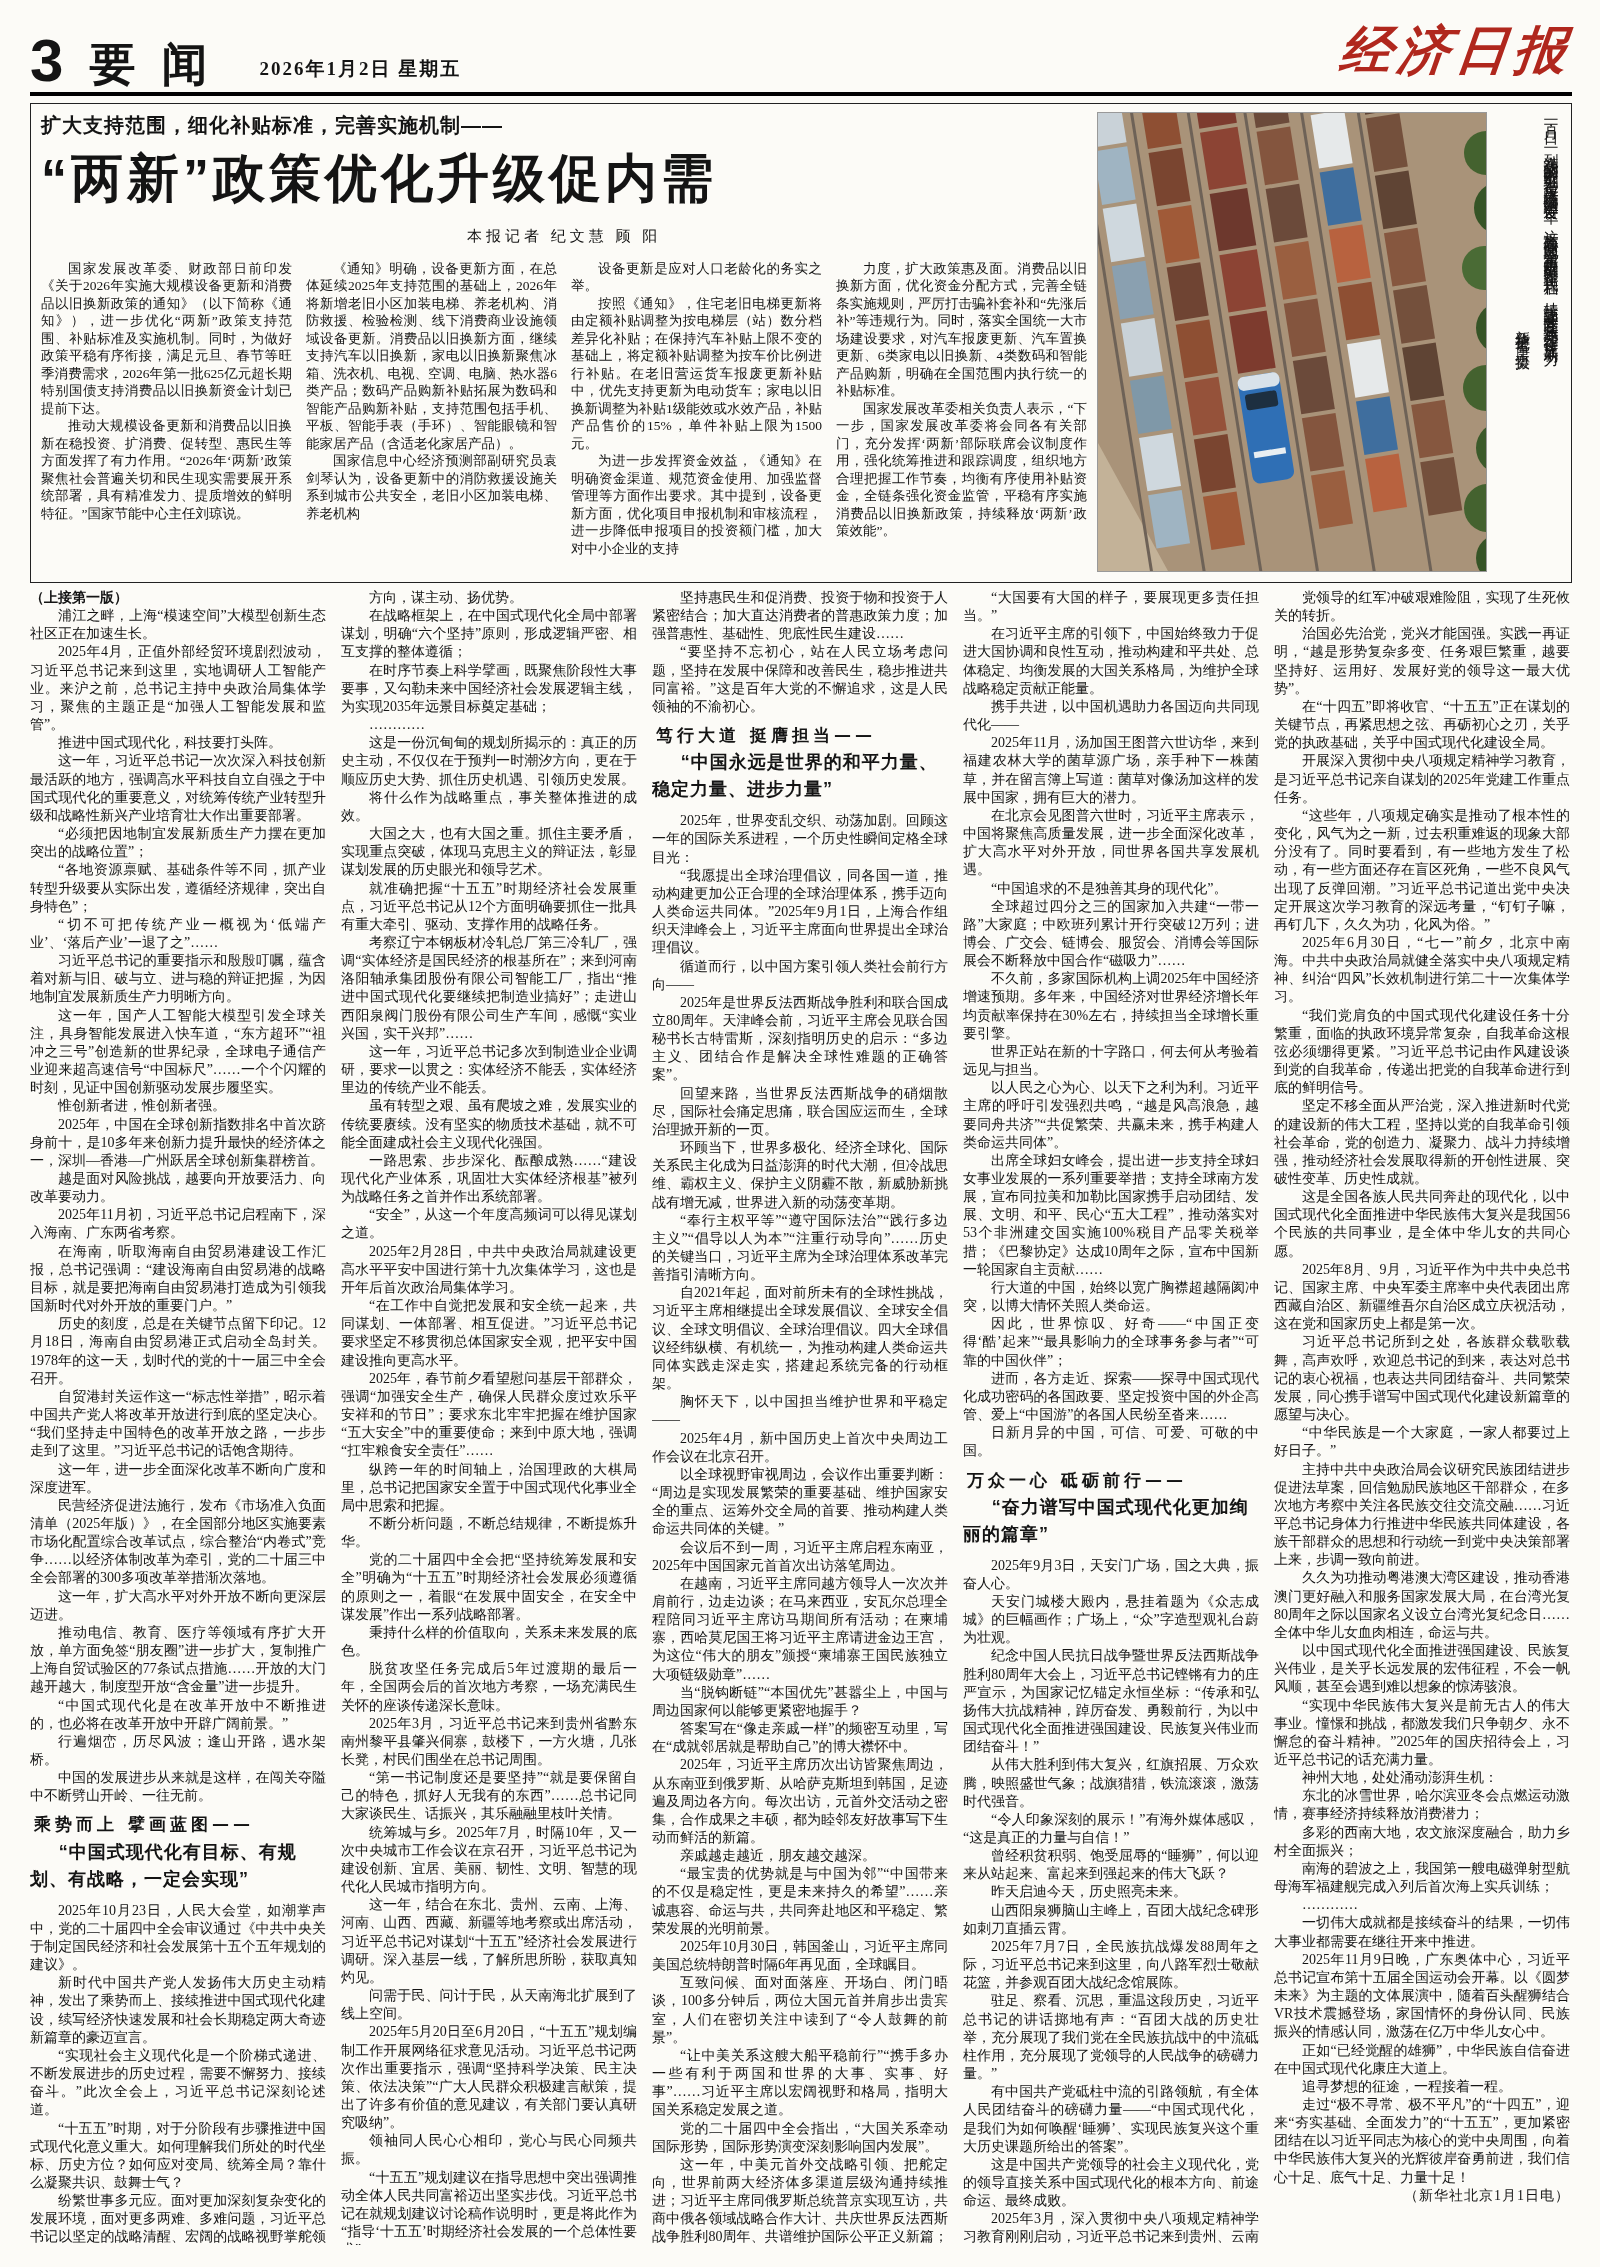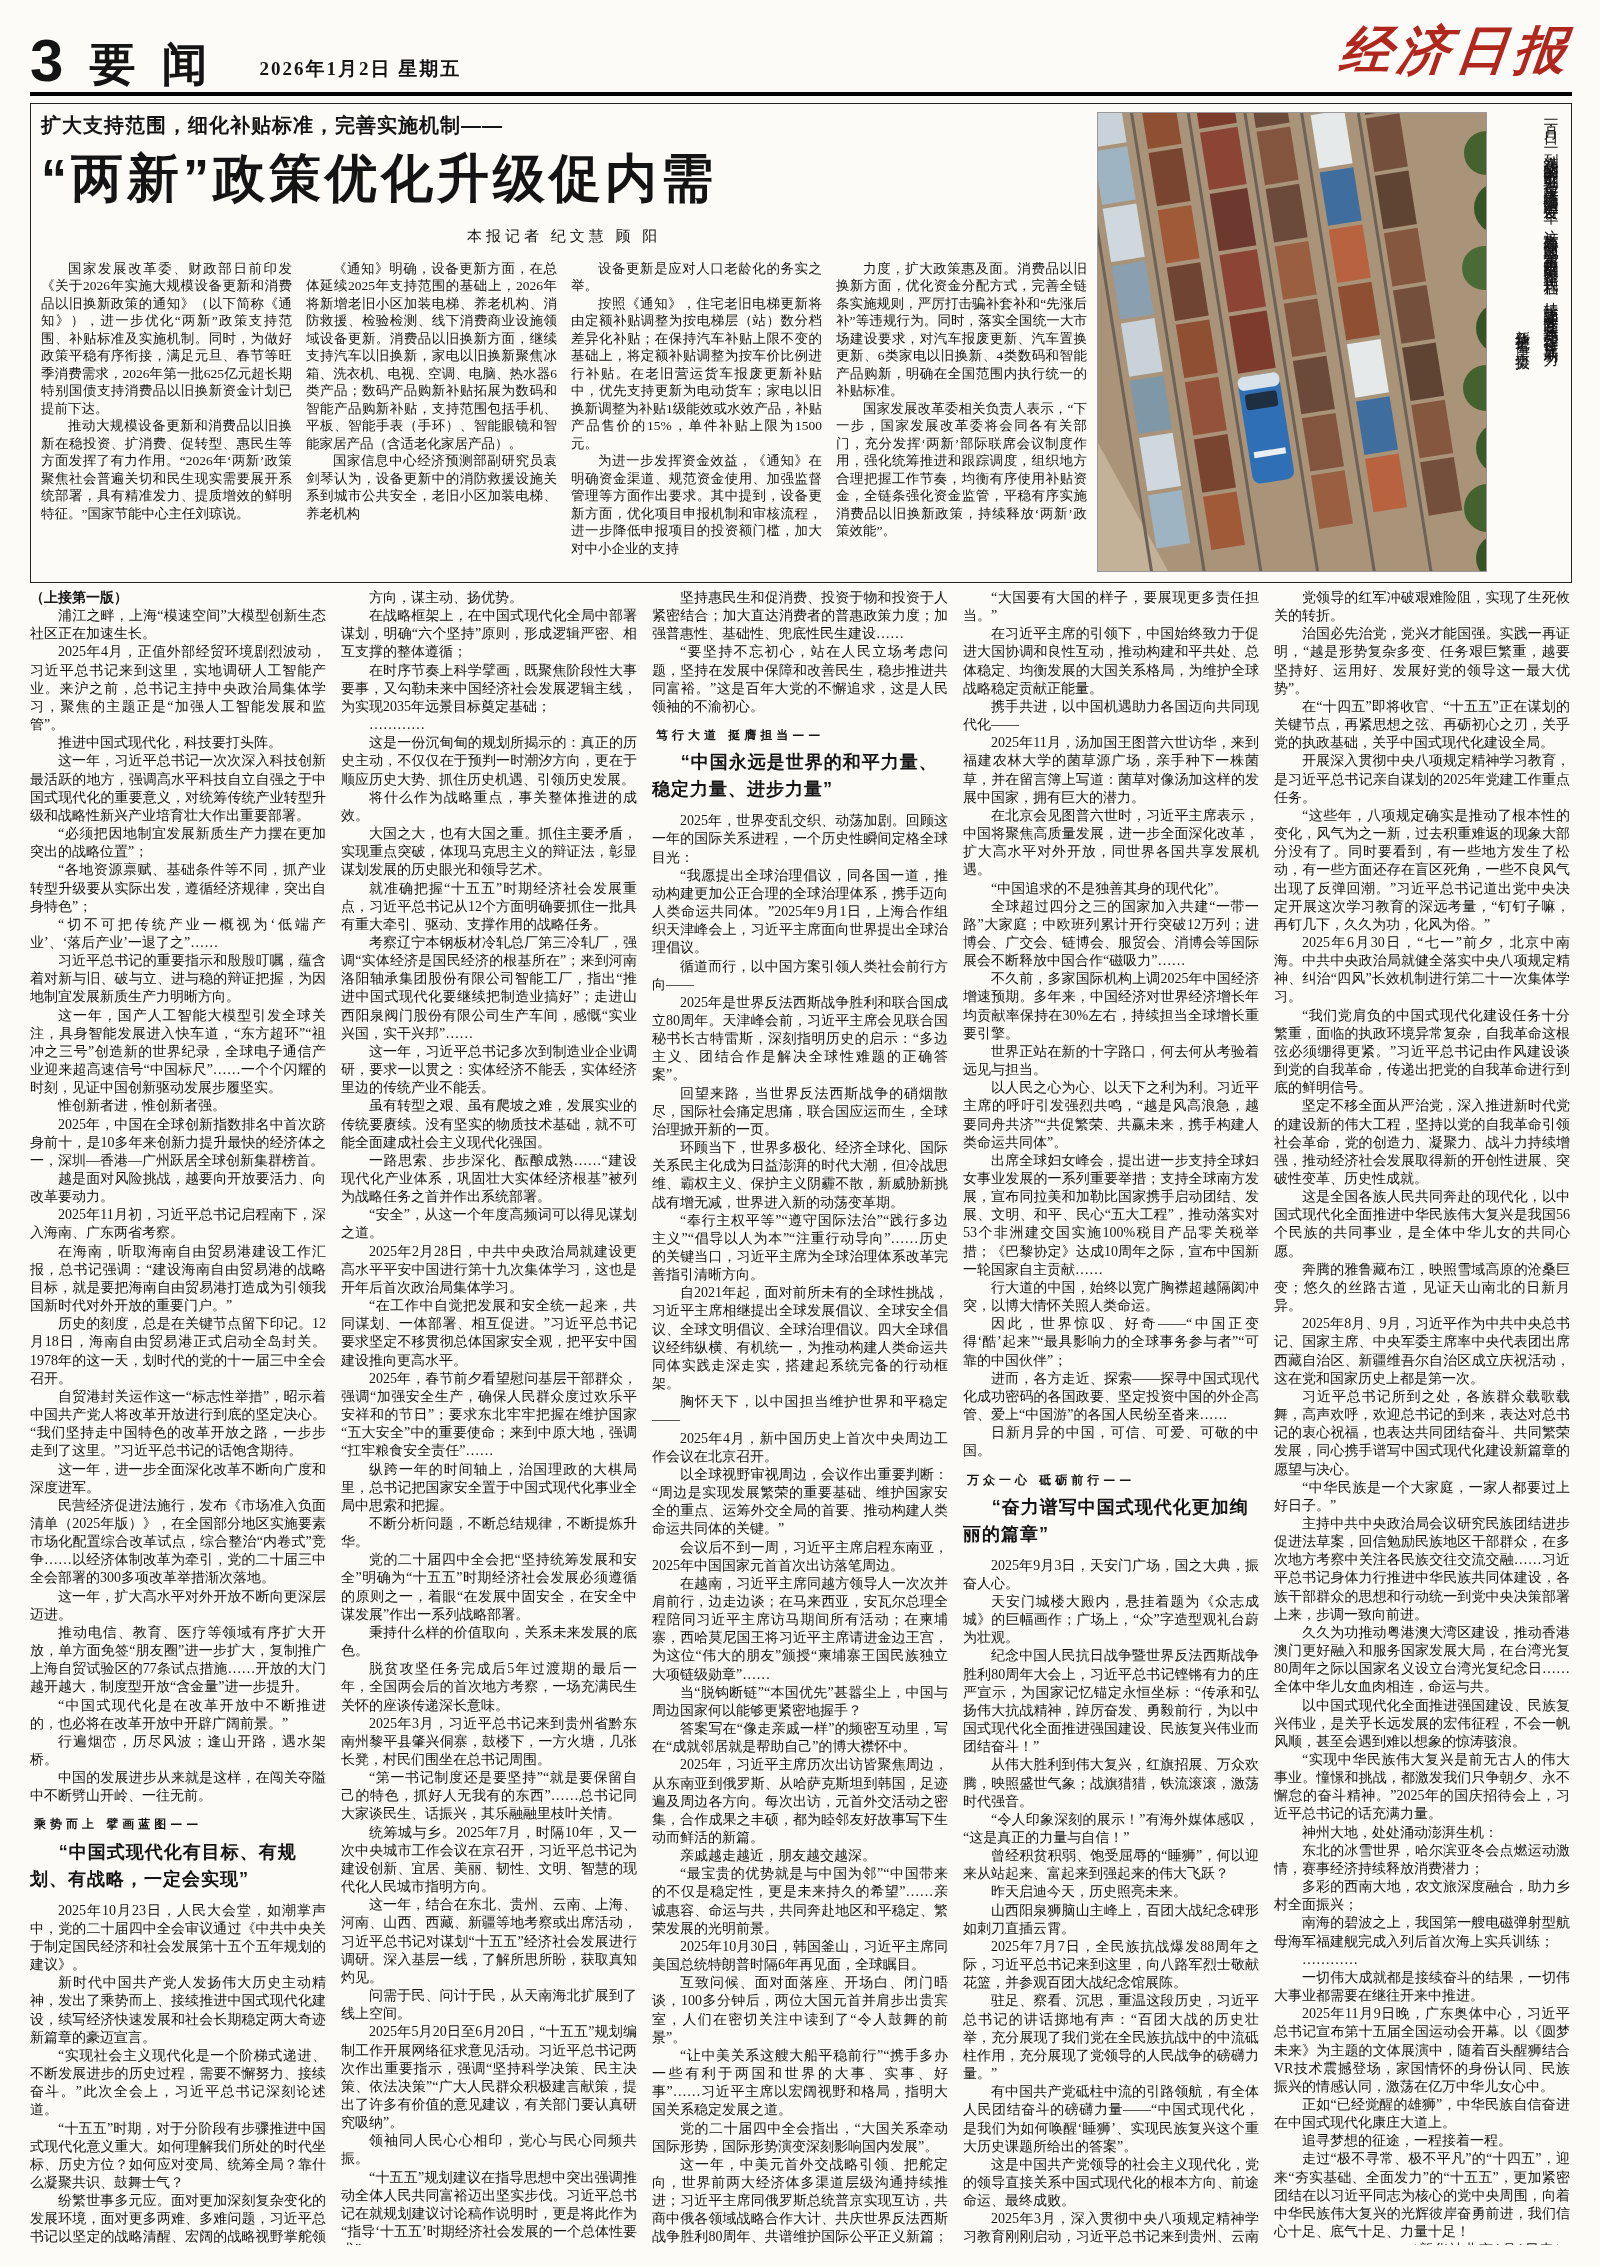--- a/index.html
+++ b/index.html
@@ -32,21 +32,21 @@
   .photo-caption{width:72px;writing-mode:vertical-rl;font-size:15px;line-height:1.9;
                  letter-spacing:2.5px;height:456px;overflow:hidden;}
   .cap-credit{padding-top:206px;letter-spacing:2px;}
   
   .cont{display:flex;gap:15px;margin-top:6px;height:1656px;overflow:hidden;}
   .ccol{width:296px;font-size:14px;line-height:18.15px;overflow:hidden;}
   .para{margin:0;text-indent:2em;text-align:justify;text-justify:inter-ideograph;}
   .para.note{text-indent:0;font-weight:700;}
   .para.end{text-align:right;text-indent:0;letter-spacing:1px;}
   .subhead{margin:10px 0 9px;}
-  .sh-lead{font-weight:600;font-size:12px;letter-spacing:4px;padding-left:4px;
+  .sh-lead{font-weight:600;font-size:17px;letter-spacing:4px;padding-left:4px;
            font-family:"DejaVu Serif",serif;}
   .sh-quote{font-family:"Liberation Sans",sans-serif;font-weight:800;font-size:18px;
             line-height:1.5;margin-top:5px;text-indent:1.6em;letter-spacing:1px;}
 </style>
 </head>
 <body>
 
 <div class="page">
 
   <header class="hdr">
@@ -312,21 +312,20 @@
     <div class="ccol">
         <p class="para">党领导的红军冲破艰难险阻，实现了生死攸关的转折。</p>
         <p class="para">治国必先治党，党兴才能国强。实践一再证明，“越是形势复杂多变、任务艰巨繁重，越要坚持好、运用好、发展好党的领导这一最大优势”。</p>
         <p class="para">在“十四五”即将收官、“十五五”正在谋划的关键节点，再紧思想之弦、再砺初心之刃，关乎党的执政基础，关乎中国式现代化建设全局。</p>
         <p class="para">开展深入贯彻中央八项规定精神学习教育，是习近平总书记亲自谋划的2025年党建工作重点任务。</p>
         <p class="para">“这些年，八项规定确实是推动了根本性的变化，风气为之一新，过去积重难返的现象大部分没有了。同时要看到，有一些地方发生了松动，有一些方面还存在盲区死角，一些不良风气出现了反弹回潮。”习近平总书记道出党中央决定开展这次学习教育的深远考量，“钉钉子嘛，再钉几下，久久为功，化风为俗。”</p>
         <p class="para">2025年6月30日，“七一”前夕，北京中南海。中共中央政治局就健全落实中央八项规定精神、纠治“四风”长效机制进行第二十一次集体学习。</p>
         <p class="para">“我们党肩负的中国式现代化建设任务十分繁重，面临的执政环境异常复杂，自我革命这根弦必须绷得更紧。”习近平总书记由作风建设谈到党的自我革命，传递出把党的自我革命进行到底的鲜明信号。</p>
         <p class="para">坚定不移全面从严治党，深入推进新时代党的建设新的伟大工程，坚持以党的自我革命引领社会革命，党的创造力、凝聚力、战斗力持续增强，推动经济社会发展取得新的开创性进展、突破性变革、历史性成就。</p>
         <p class="para">这是全国各族人民共同奔赴的现代化，以中国式现代化全面推进中华民族伟大复兴是我国56个民族的共同事业，是全体中华儿女的共同心愿。</p>
-        <p class="para">奔腾的雅鲁藏布江，映照雪域高原的沧桑巨变；悠久的丝路古道，见证天山南北的日新月异。</p>
         <p class="para">2025年8月、9月，习近平作为中共中央总书记、国家主席、中央军委主席率中央代表团出席西藏自治区、新疆维吾尔自治区成立庆祝活动，这在党和国家历史上都是第一次。</p>
         <p class="para">习近平总书记所到之处，各族群众载歌载舞，高声欢呼，欢迎总书记的到来，表达对总书记的衷心祝福，也表达共同团结奋斗、共同繁荣发展，同心携手谱写中国式现代化建设新篇章的愿望与决心。</p>
         <p class="para">“中华民族是一个大家庭，一家人都要过上好日子。”</p>
         <p class="para">主持中共中央政治局会议研究民族团结进步促进法草案，回信勉励民族地区干部群众，在多次地方考察中关注各民族交往交流交融……习近平总书记身体力行推进中华民族共同体建设，各族干部群众的思想和行动统一到党中央决策部署上来，步调一致向前进。</p>
         <p class="para">久久为功推动粤港澳大湾区建设，推动香港澳门更好融入和服务国家发展大局，在台湾光复80周年之际以国家名义设立台湾光复纪念日……全体中华儿女血肉相连，命运与共。</p>
         <p class="para">以中国式现代化全面推进强国建设、民族复兴伟业，是关乎长远发展的宏伟征程，不会一帆风顺，甚至会遇到难以想象的惊涛骇浪。</p>
         <p class="para">“实现中华民族伟大复兴是前无古人的伟大事业。憧憬和挑战，都激发我们只争朝夕、永不懈怠的奋斗精神。”2025年的国庆招待会上，习近平总书记的话充满力量。</p>
         <p class="para">神州大地，处处涌动澎湃生机：</p>
         <p class="para">东北的冰雪世界，哈尔滨亚冬会点燃运动激情，赛事经济持续释放消费潜力；</p>
         <p class="para">多彩的西南大地，农文旅深度融合，助力乡村全面振兴；</p>

